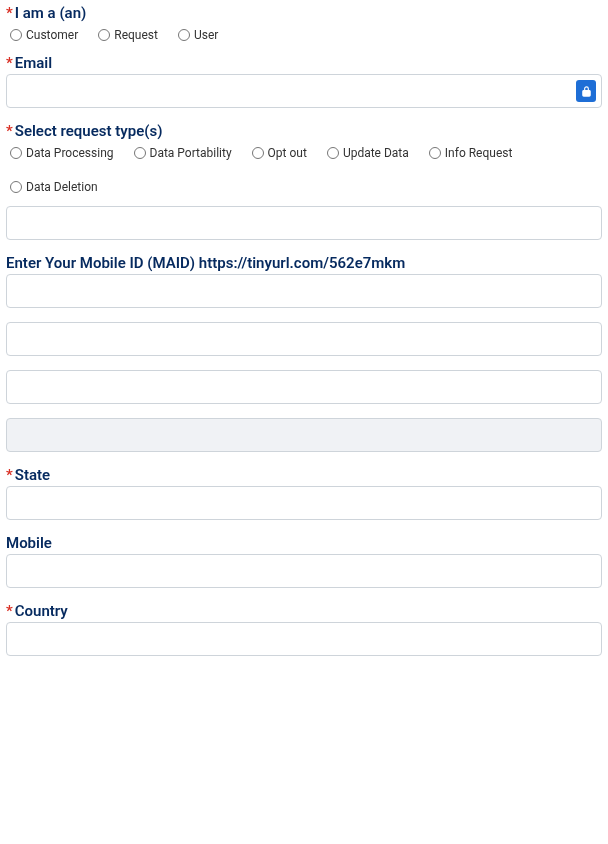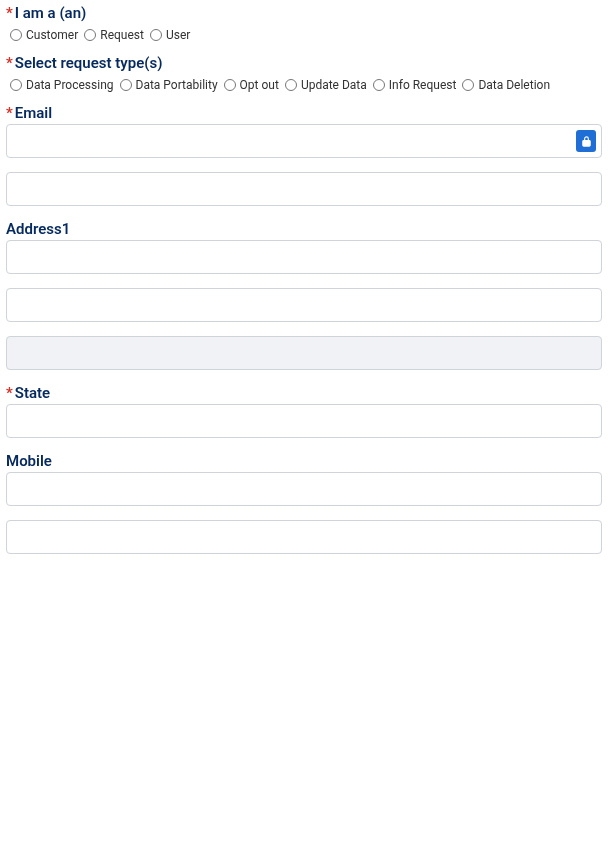--- a/index.html
+++ b/index.html
@@ -16,21 +16,21 @@
       color: #062a5f;
       font-weight: 600;
       font-size: 15px;
       display: block;
       margin-bottom: 2px;
     }
     .req { color: #d93025; margin-right: 2px; }
     .radio-row {
       display: flex;
       flex-wrap: wrap;
-      gap: 6px;
+      gap: 20px;
       padding: 4px 0 8px 4px;
     }
     .radio-item {
       display: flex;
       align-items: center;
       gap: 4px;
       font-size: 12px;
       color: #333;
     }
     .radio-item input[type="radio"] {
@@ -94,20 +94,33 @@
           <span>Request</span>
         </label>
       <label class="radio-item">
           <input type="radio" name="iam" style="">
           <span>User</span>
         </label>
     </div>
   </div>
 
   <div class="field-group">
+    <span class="label"><span class="req">*</span><span>Email</span></span>
+    <div class="email-wrap">
+      <input type="text" class="text-input" style="">
+      <span class="email-icon">
+        <svg width="11" height="13" viewBox="0 0 24 28" fill="none" stroke="white" stroke-width="2.5">
+            <rect x="4" y="12" width="16" height="12" rx="2" fill="white" stroke="white"></rect>
+            <path d="M8 12 V8 a4 4 0 0 1 8 0 v4" stroke="white" fill="none"></path>
+          </svg>
+      </span>
+    </div>
+  </div>
+
+  <div class="field-group">
     <span class="label"><span class="req">*</span><span>Select request type(s)</span></span>
     <div class="radio-row">
       <label class="radio-item">
           <input type="radio" name="rt" style="">
           <span>Data Processing</span>
         </label>
       <label class="radio-item">
           <input type="radio" name="rt" style="">
           <span>Data Portability</span>
         </label>
@@ -124,42 +137,32 @@
           <span>Info Request</span>
         </label>
       <label class="radio-item">
           <input type="radio" name="rt" style="">
           <span>Data Deletion</span>
         </label>
     </div>
   </div>
 
   <div class="field-group">
-    <span class="label"><span class="req">*</span><span>Email</span></span>
-    <div class="email-wrap">
-      <input type="text" class="text-input" style="">
-      <span class="email-icon">
-        <svg width="11" height="13" viewBox="0 0 24 28" fill="none" stroke="white" stroke-width="2.5">
-            <rect x="4" y="12" width="16" height="12" rx="2" fill="white" stroke="white"></rect>
-            <path d="M8 12 V8 a4 4 0 0 1 8 0 v4" stroke="white" fill="none"></path>
-          </svg>
-      </span>
-    </div>
-  </div>
-
-  <div class="field-group">
     <input type="text" class="text-input" style="">
   </div>
 
 
 
+  <div class="field-group">
+    <span class="label"><span>Enter Your Mobile ID (MAID) https://tinyurl.com/562e7mkm</span></span>
+    <input type="text" class="text-input" style="">
+  </div>
 
 
   <div class="field-group">
-    <span class="label"><span>Address1</span></span>
     <input type="text" class="text-input" style="">
   </div>
 
   <div class="field-group">
     <input type="text" class="text-input" style="">
   </div>
 
   <div class="field-group">
     <input type="text" class="text-input readonly" readonly="" style="">
   </div>
@@ -168,16 +171,17 @@
     <span class="label"><span class="req">*</span><span>State</span></span>
     <input type="text" class="text-input" style="">
   </div>
 
   <div class="field-group">
     <span class="label"><span>Mobile</span></span>
     <input type="text" class="text-input" style="">
   </div>
 
   <div class="field-group">
+    <span class="label"><span class="req">*</span><span>Country</span></span>
     <input type="text" class="text-input" style="">
   </div>
 
 </div>
 
 </body></html>

